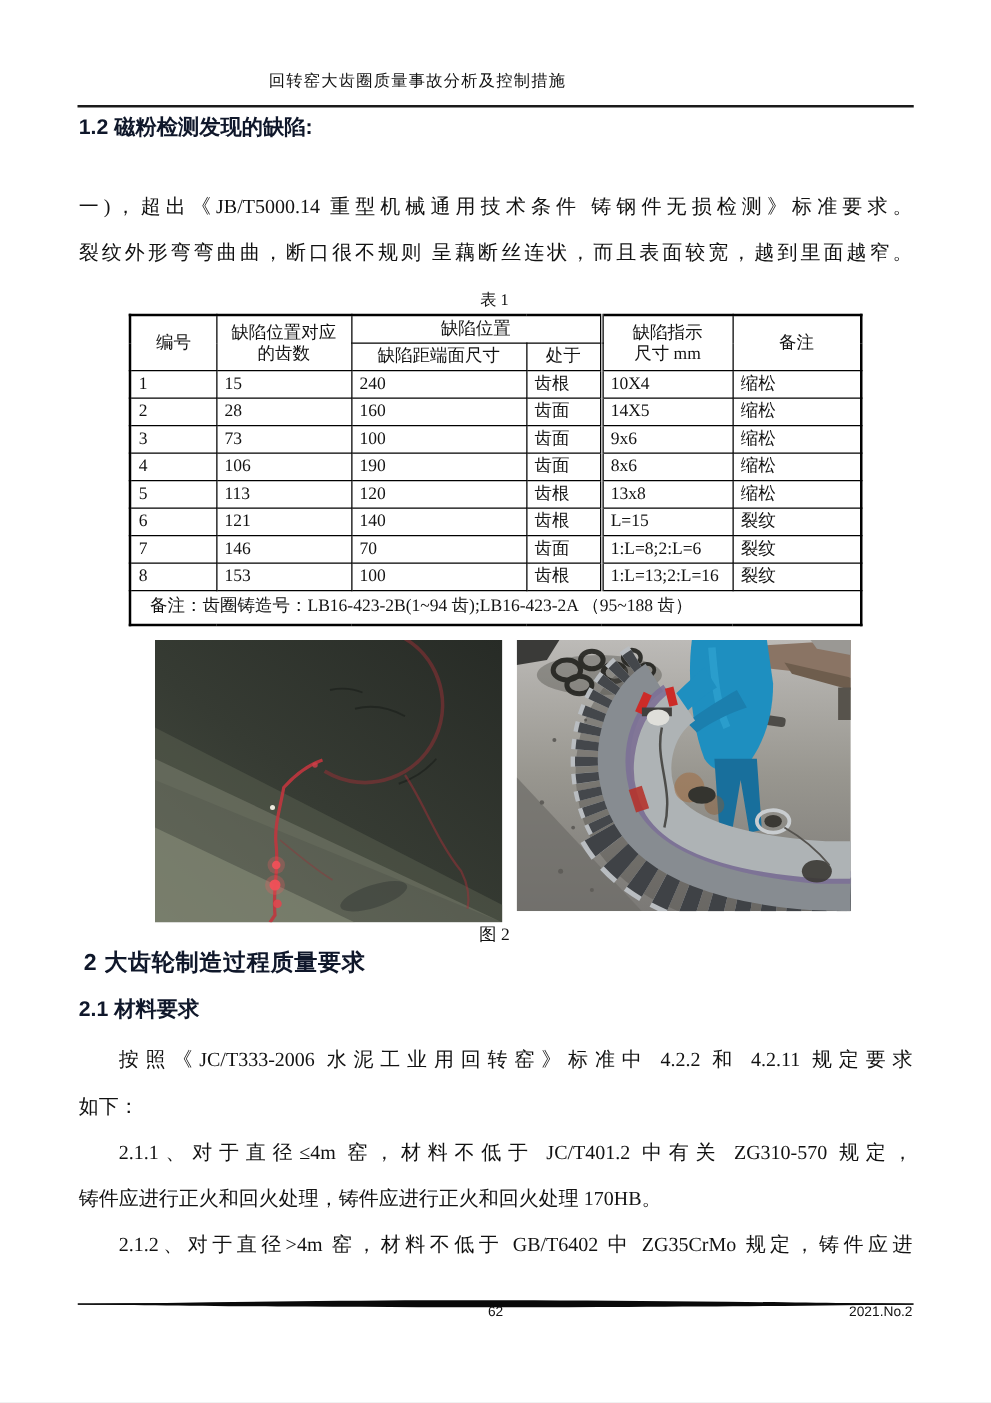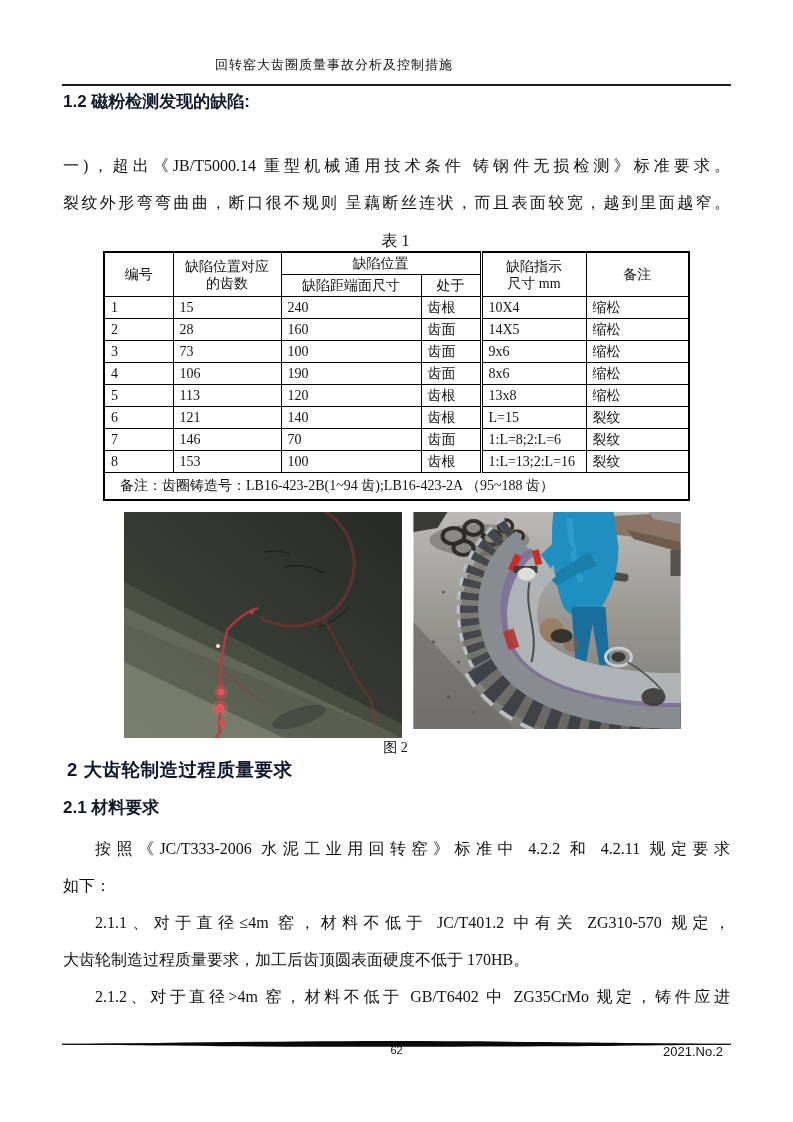--- a/index.html
+++ b/index.html
@@ -15,42 +15,42 @@
   
   .h-sec{font-family:"Liberation Sans","DejaVu Sans",sans-serif; font-weight:bold; color:#0f172a;}
   .h12{top:90px; left:63px; font-size:17px;}
   .h2{top:757px; left:67px; font-size:18.5px; letter-spacing:0.5px;}
   .h21{top:796px; left:63px; font-size:17px;}
   
   .bline{left:63px; width:667px; height:37px; line-height:37px; font-size:16px; white-space:nowrap;}
   .just{white-space:normal; text-align:justify; text-align-last:justify;}
   .ind{text-indent:32px;}
   
-  .tbl-cap{top:231px; left:103px; width:585px; text-align:center; font-size:16px;}
+  .tbl-cap{top:231px; left:103px; width:585px; text-align:center; font-size:13px;}
   table.defects{
     top:251px; left:103px; position:absolute; border-collapse:collapse;
     border:2px solid #000; font-size:14px; table-layout:fixed; width:585px;
   }
   table.defects th, table.defects td{
     border:1px solid #000; font-weight:normal; padding:0 0 0 6px;
     height:21px; line-height:18px; overflow:hidden; text-align:left;
   }
   table.defects th{text-align:center; padding:0 2px;}
   table.defects .bl{border-left:3px double #000;}
   table.defects .foot td{height:26px; line-height:24px;padding-left:15px;}
   .two-line{display:block; line-height:17px;}
   
   .photo{top:512px; overflow:hidden;}
   .photo svg{display:block;}
   .fig-cap{top:739px; left:103px; width:585px; text-align:center; font-size:14px;}
   
   .foot-rule{top:1035px; left:62px; width:669px; height:9px;}
   .foot-num{top:1044px; left:63px; width:667px; text-align:center; font-size:11px;
     font-family:"Liberation Sans","DejaVu Sans",sans-serif;}
-  .foot-issue{top:1044px; right:70px; font-size:13px;
+  .foot-issue{top:1044px; right:63px; font-size:11px;
     font-family:"Liberation Sans","DejaVu Sans",sans-serif;}
 </style>
 </head>
 <body>
 
 <div class="page">
 
   <div class="abs run-head">回转窑大齿圈质量事故分析及控制措施</div>
   <div class="abs head-rule"></div>
 
@@ -264,21 +264,21 @@
     </svg>
   </div>
 
   <div class="abs fig-cap">图 2</div>
 
   <div class="abs h-sec h2">2  大齿轮制造过程质量要求</div>
   <div class="abs h-sec h21">2.1 材料要求</div>
   <div class="abs bline just ind" style="top:830px">按照《JC/T333-2006 水泥工业用回转窑》标准中 4.2.2 和 4.2.11 规定要求</div>
   <div class="abs bline" style="top:867px">如下：</div>
   <div class="abs bline just ind" style="top:904px">2.1.1、对于直径≤4m 窑，材料不低于 JC/T401.2 中有关 ZG310-570 规定，</div>
-  <div class="abs bline" style="top:941px">大齿轮制造过程质量要求，加工后齿顶圆表面硬度不低于 170HB。</div>
+  <div class="abs bline" style="top:941px">铸件应进行正火和回火处理，铸件应进行正火和回火处理 170HB。</div>
   <div class="abs bline just ind" style="top:978px">2.1.2、对于直径&gt;4m 窑，材料不低于 GB/T6402 中 ZG35CrMo 规定，铸件应进</div>
 
   <div class="abs foot-rule">
     <svg width="669" height="9" viewBox="0 0 669 9">
       <rect x="0" y="3.6" width="669" height="1.3" fill="#0a0a0a"></rect>
       <path d="M0,4.3 C90,3.1 180,1.6 280,1.2 C360,0.9 430,1.4 520,2.4 C580,3 632,3.7 669,4.3 C610,5.3 540,6.2 440,6.6 C350,7 250,6.8 160,6.2 C90,5.7 40,5 0,4.3 Z" fill="#0a0a0a"></path>
     </svg>
   </div>
   <div class="abs foot-num">62</div>
   <div class="abs foot-issue">2021.No.2</div>

